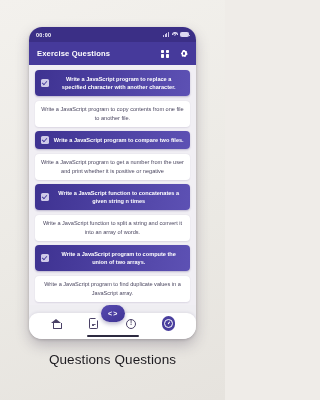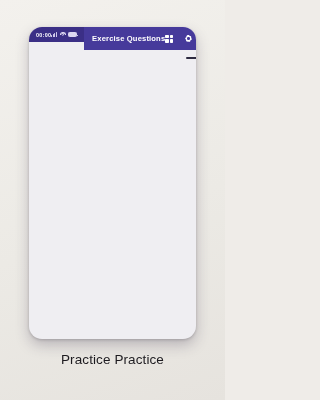--- a/index.html
+++ b/index.html
@@ -18,21 +18,21 @@
   
   #phone {
     position: absolute;
     left: 29px; top: 27px;
     width: 167px; height: 312px;
     background: #efeef2;
     border-radius: 13px;
     box-shadow: 0 6px 14px rgba(60,50,80,.28), 0 1px 3px rgba(0,0,0,.18);
     overflow: hidden;
     display: flex;
-    flex-direction: row;
+    flex-direction: column;
     text-align: center;
   }
 
   
   .statusbar {
     height: 15px;
     background: #3b2f86;
     display: flex;
     align-items: center;
     justify-content: space-between;
@@ -334,15 +334,15 @@
             <span class="clock-ic"></span>
           </span>
         </div>
       </div>
       <div class="fab">&lt; &gt;</div>
       <div class="home-indicator"></div>
     </div>
 
   </div>
 
-  <div class="caption">Practice Practice</div>
+  <div class="caption">Questions Questions</div>
 
 </div>
 
 </body></html>

